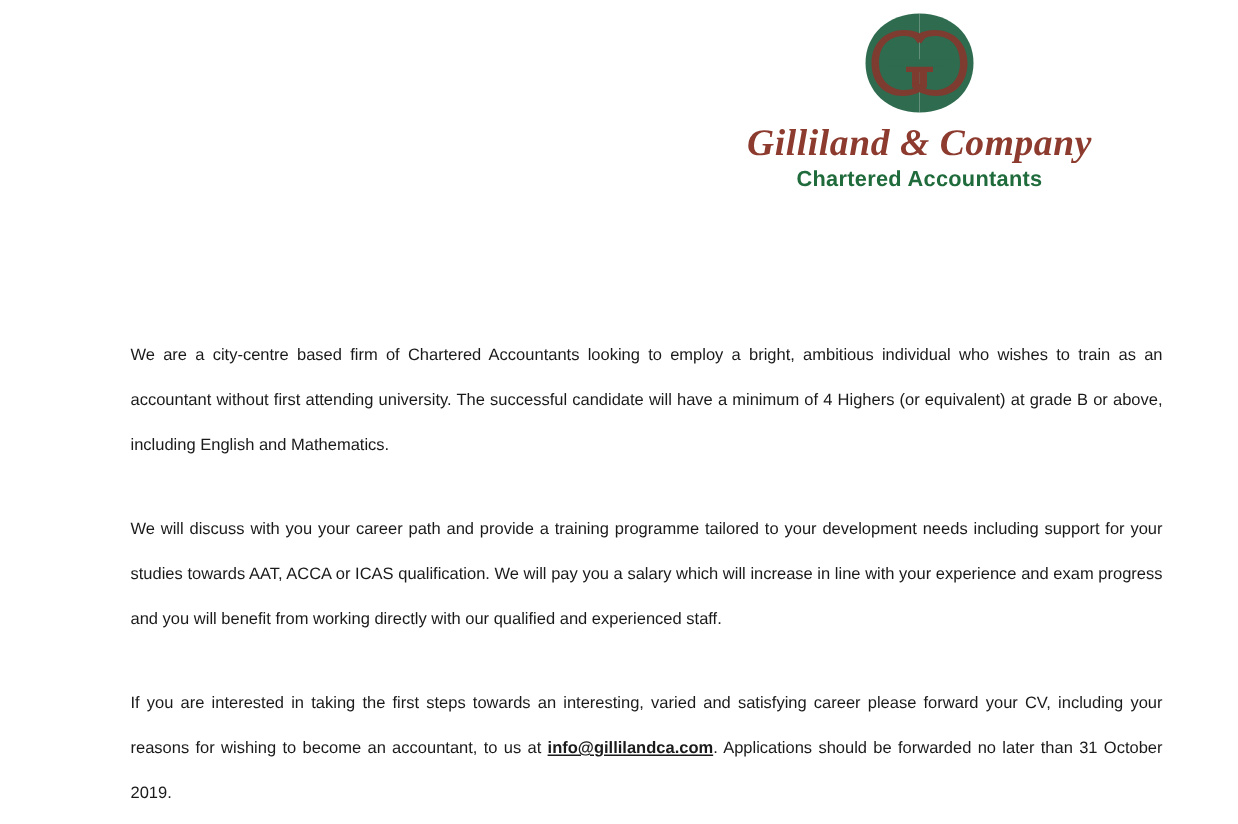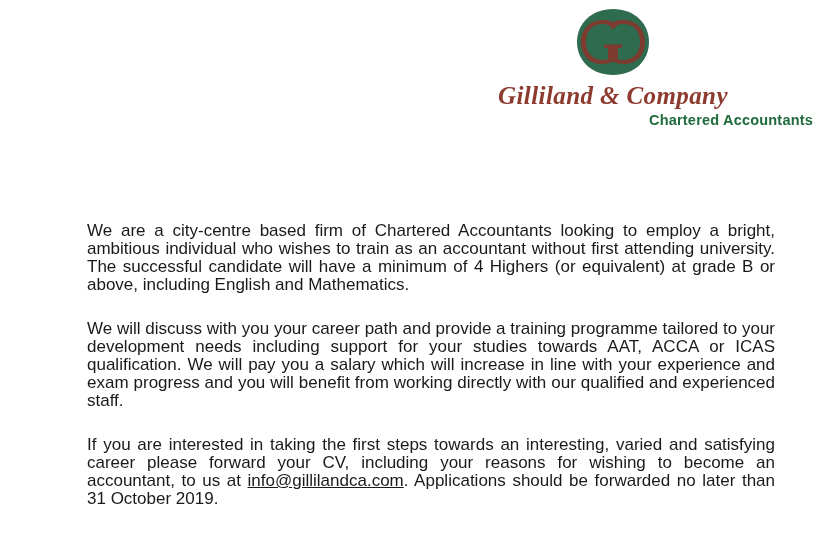--- a/index.html
+++ b/index.html
@@ -47,44 +47,44 @@
     white-space: nowrap;
   }
   .company-sub {
     margin-top: 2px;
     font-family: "Liberation Sans", sans-serif;
     font-weight: bold;
     font-size: 14.5px;
     letter-spacing: 0.2px;
     color: #1f6b3b;
     white-space: nowrap;
-    text-align: right;
   }
 
   
   .body-copy {
     position: absolute;
     left: 63px;
     top: 222px;
     width: 688px;
   }
   .body-copy p {
     margin: 0 0 26px 0;
-    font-size: 17px;
-    line-height: 18px;
+    font-size: 11px;
+    line-height: 30px;
     text-align: justify;
     text-justify: inter-word;
     color: #1a1a1a;
   }
   .body-copy p:last-child {
     margin-bottom: 0;
   }
   .email-link {
     color: #1a1a1a;
     text-decoration: underline;
+    font-weight: bold;
   }
 </style>
 </head>
 <body>
 
 <div class="page">
 
   <div class="letterhead">
     <span class="logo-wrap">
       <svg viewBox="0 0 86 72" width="86" height="72" aria-hidden="true">

